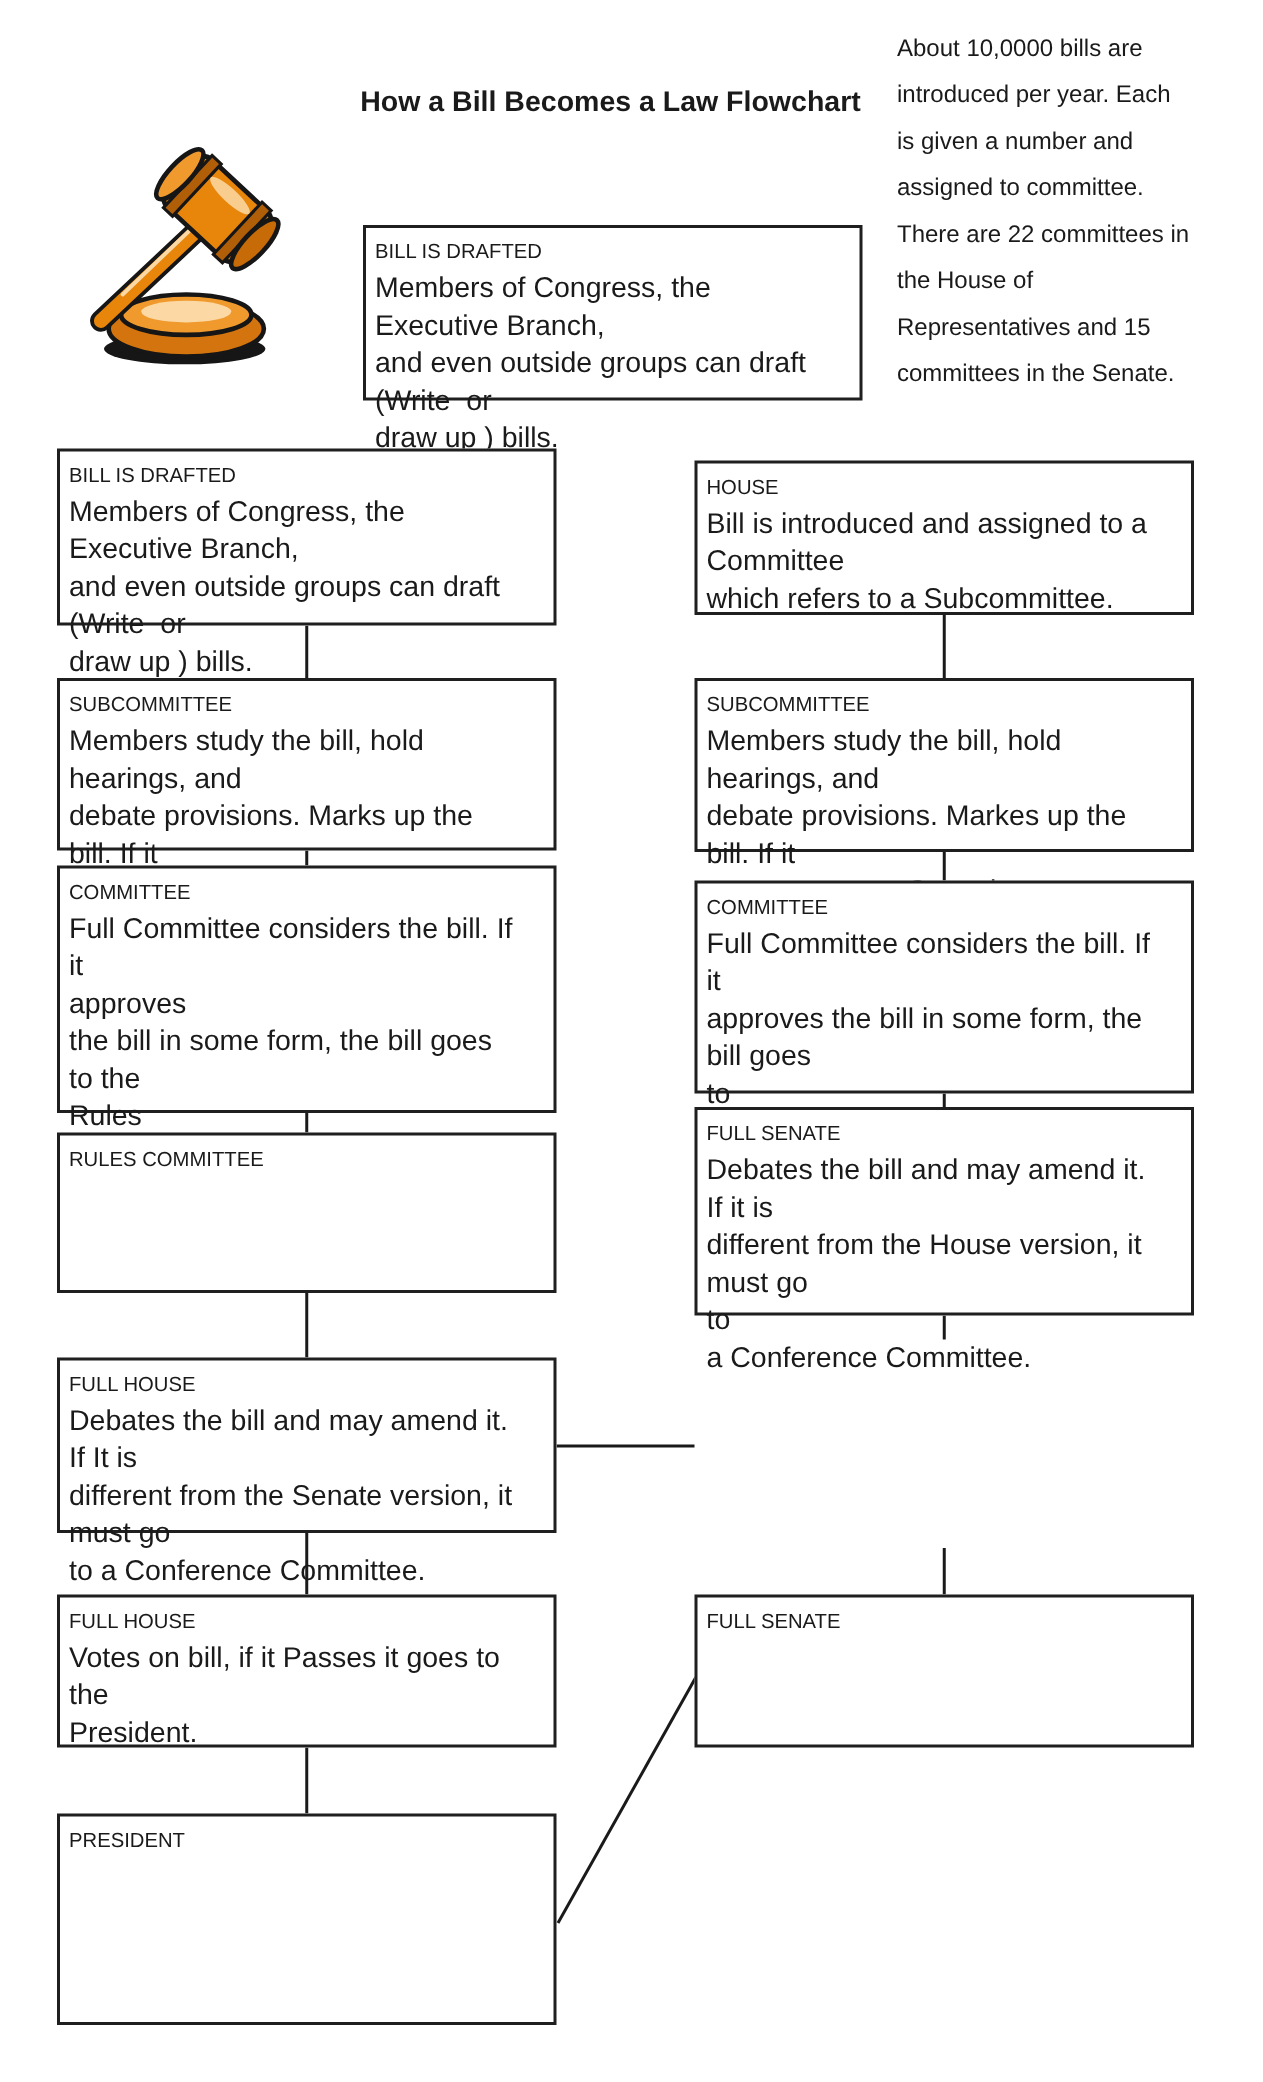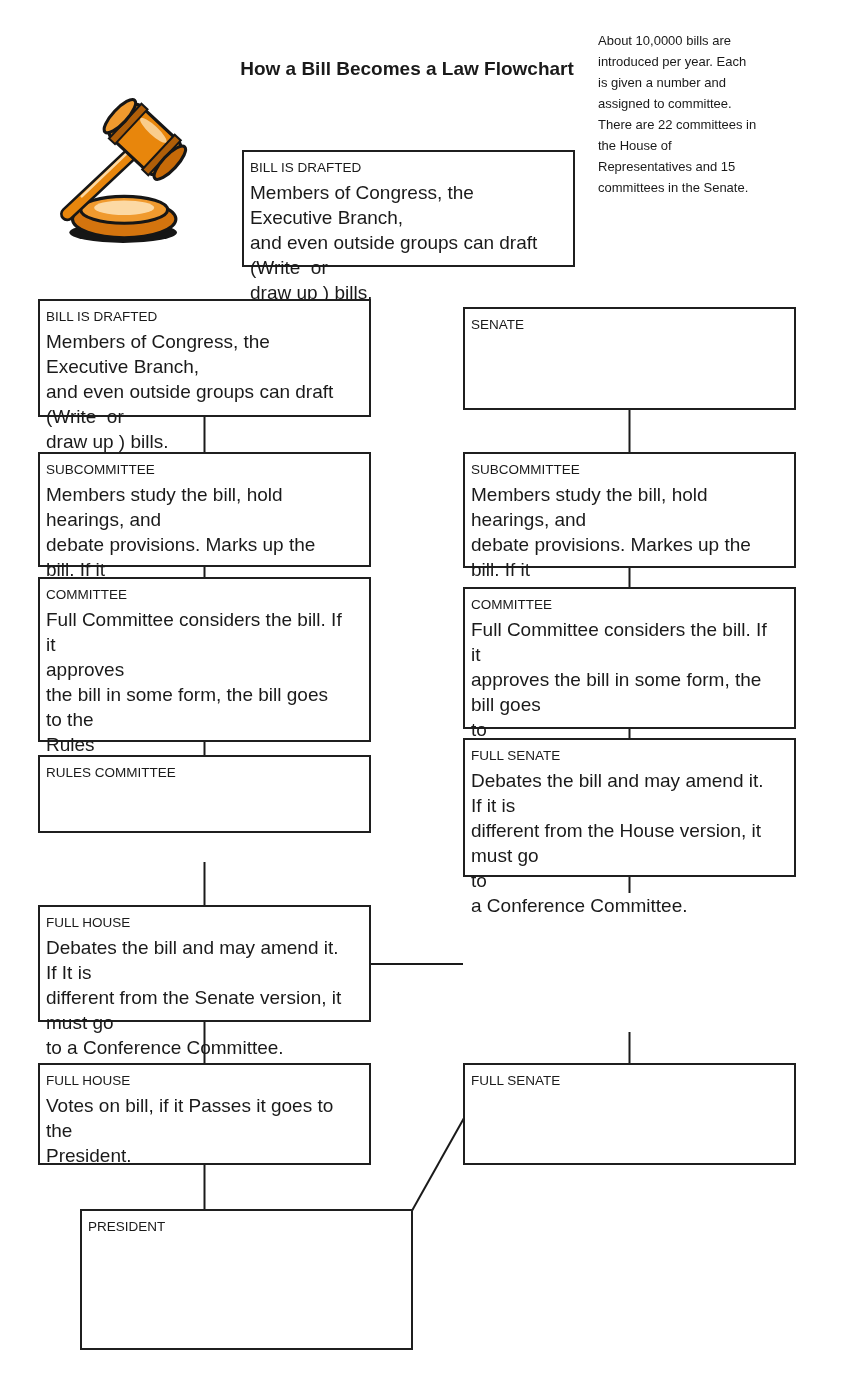--- a/index.html
+++ b/index.html
@@ -1,35 +1,35 @@
 <!DOCTYPE html>
 <html><head>
 <meta charset="utf-8">
 <style>
   html,body{margin:0;padding:0;background:#fff;}
   .page{position:relative;width:842px;height:1388px;background:#ffffff;overflow:hidden;
         font-family:"Liberation Sans","DejaVu Sans",sans-serif;color:#1a1a1a;}
   .title{position:absolute;left:192px;top:58px;width:430px;text-align:center;
          font-size:19px;font-weight:bold;letter-spacing:0;}
-  .intro{position:absolute;left:598px;top:30px;width:215px;font-size:13px;
-         line-height:21px;white-space:pre-wrap;}
+  .intro{position:absolute;left:598px;top:17px;width:215px;font-size:16px;
+         line-height:31px;white-space:pre-wrap;}
   .gavel{position:absolute;left:45px;top:96px;width:148px;height:150px;}
   .connectors{position:absolute;left:0;top:0;width:842px;height:1388px;pointer-events:none;}
   .box{position:absolute;width:333px;background:#fff;border:2px solid #1f1f1f;
        box-sizing:border-box;padding:3px 22px 0 6px;}
   .box-heading{font-size:13.5px;line-height:25px;white-space:nowrap;}
   .box-body{font-size:19px;line-height:25px;white-space:pre-wrap;}
   .tb{left:242px;top:150px;height:117px;}
   .l1{left:38px;top:299px;height:118px;}
   .l2{left:38px;top:452px;height:115px;}
   .l3{left:38px;top:577px;height:165px;}
-  .l4{left:38px;top:755px;height:78px;}
+  .l4{left:38px;top:755px;height:107px;}
   .l5{left:38px;top:905px;height:117px;}
   .l6{left:38px;top:1063px;height:102px;}
-  .l7{left:38px;top:1209px;height:141px;margin-left:42px;}
+  .l7{left:38px;top:1209px;height:141px;}
   .r1{left:463px;top:307px;height:103px;}
   .r2{left:463px;top:452px;height:116px;}
   .r3{left:463px;top:587px;height:142px;}
   .r4{left:463px;top:738px;height:139px;}
   .r5{left:463px;top:893px;height:139px;}
   .r6{left:463px;top:1063px;height:102px;}
 </style>
 </head>
 <body>
 
@@ -120,21 +120,23 @@
   <div class="box l6">
     <div class="box-heading">FULL HOUSE</div>
     <div class="box-body">Votes on bill, if it Passes it goes to the
 President.</div>
   </div>
   <div class="box l7">
     <div class="box-heading">PRESIDENT</div>
   </div>
 
   <div class="box r1">
-    <div class="box-heading">SENATE</div>
+    <div class="box-heading">HOUSE</div>
+    <div class="box-body">Bill is introduced and assigned to a Committee
+which refers to a Subcommittee.</div>
   </div>
   <div class="box r2">
     <div class="box-heading">SUBCOMMITTEE</div>
     <div class="box-body">Members study the bill, hold hearings, and
 debate provisions. Markes up the bill. If it
 passes goes to Committee.</div>
   </div>
   <div class="box r3">
     <div class="box-heading">COMMITTEE</div>
     <div class="box-body">Full Committee considers the bill. If it

